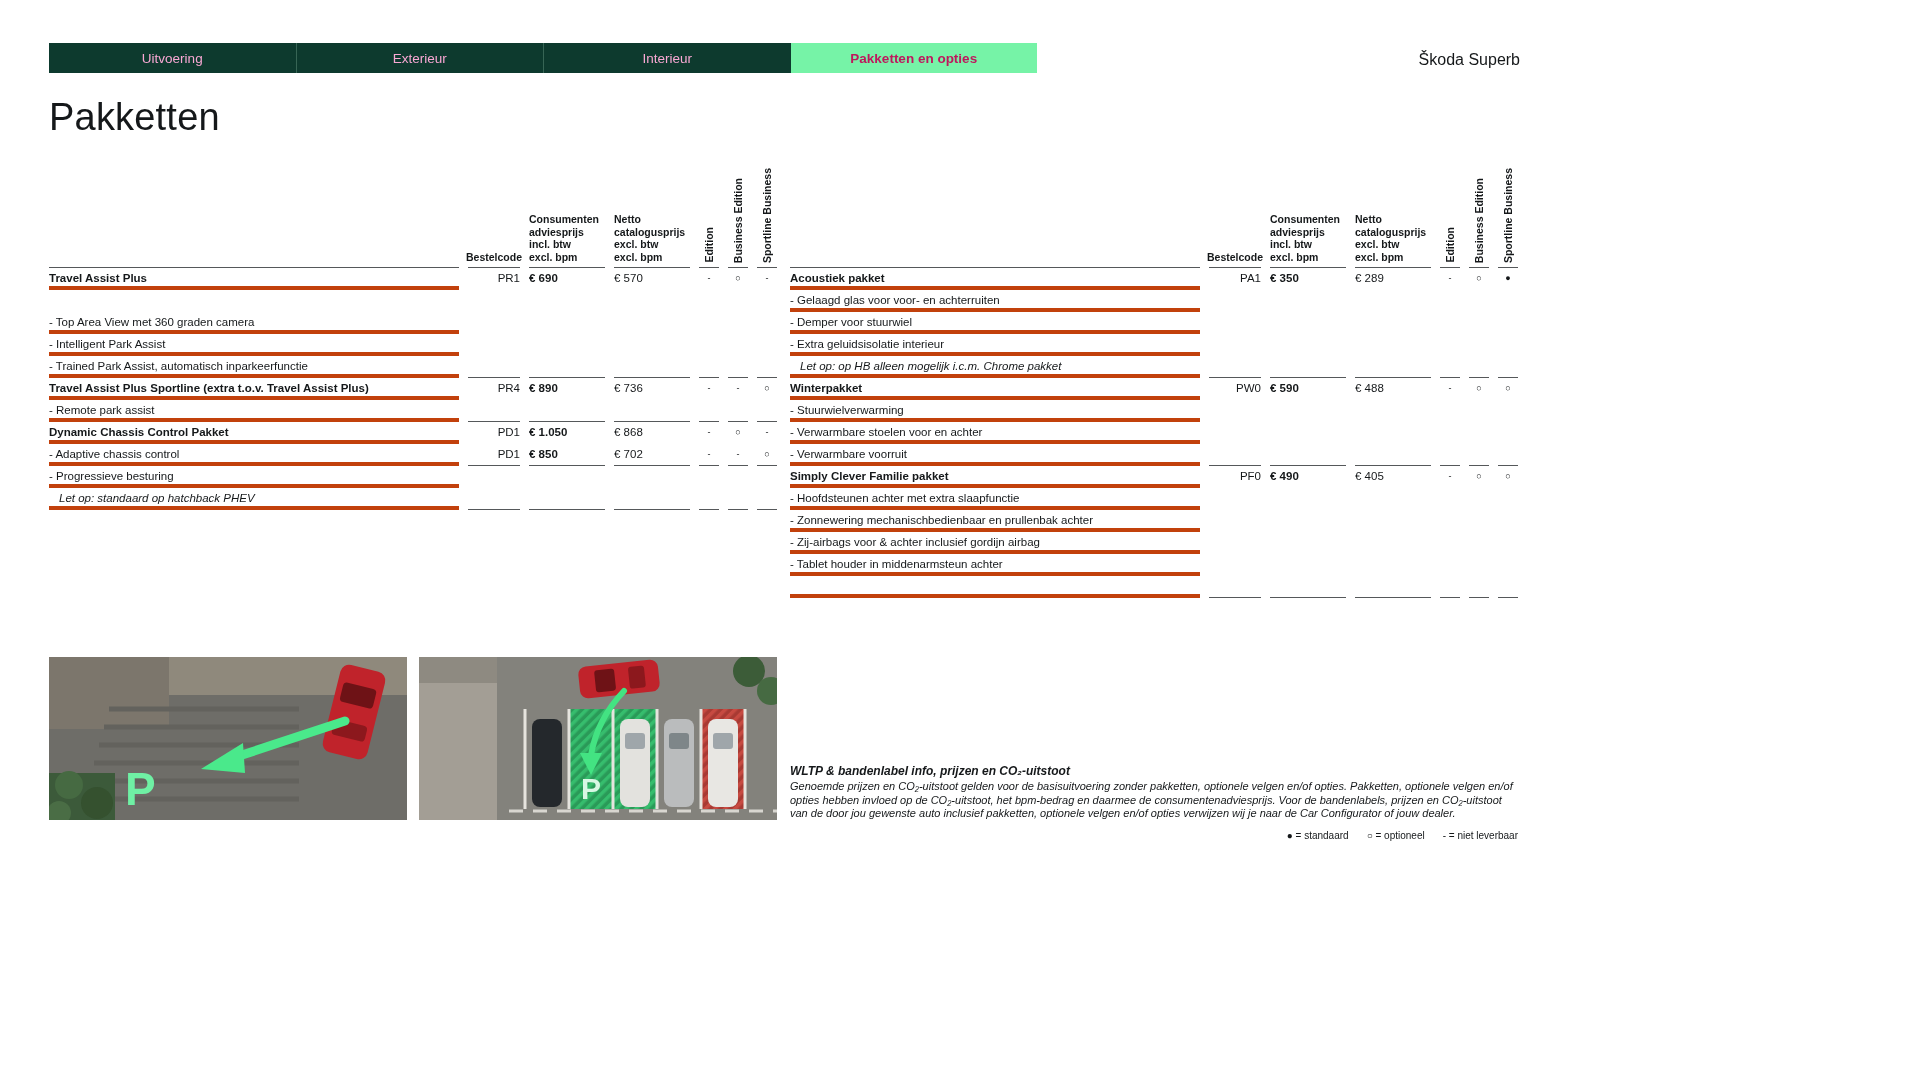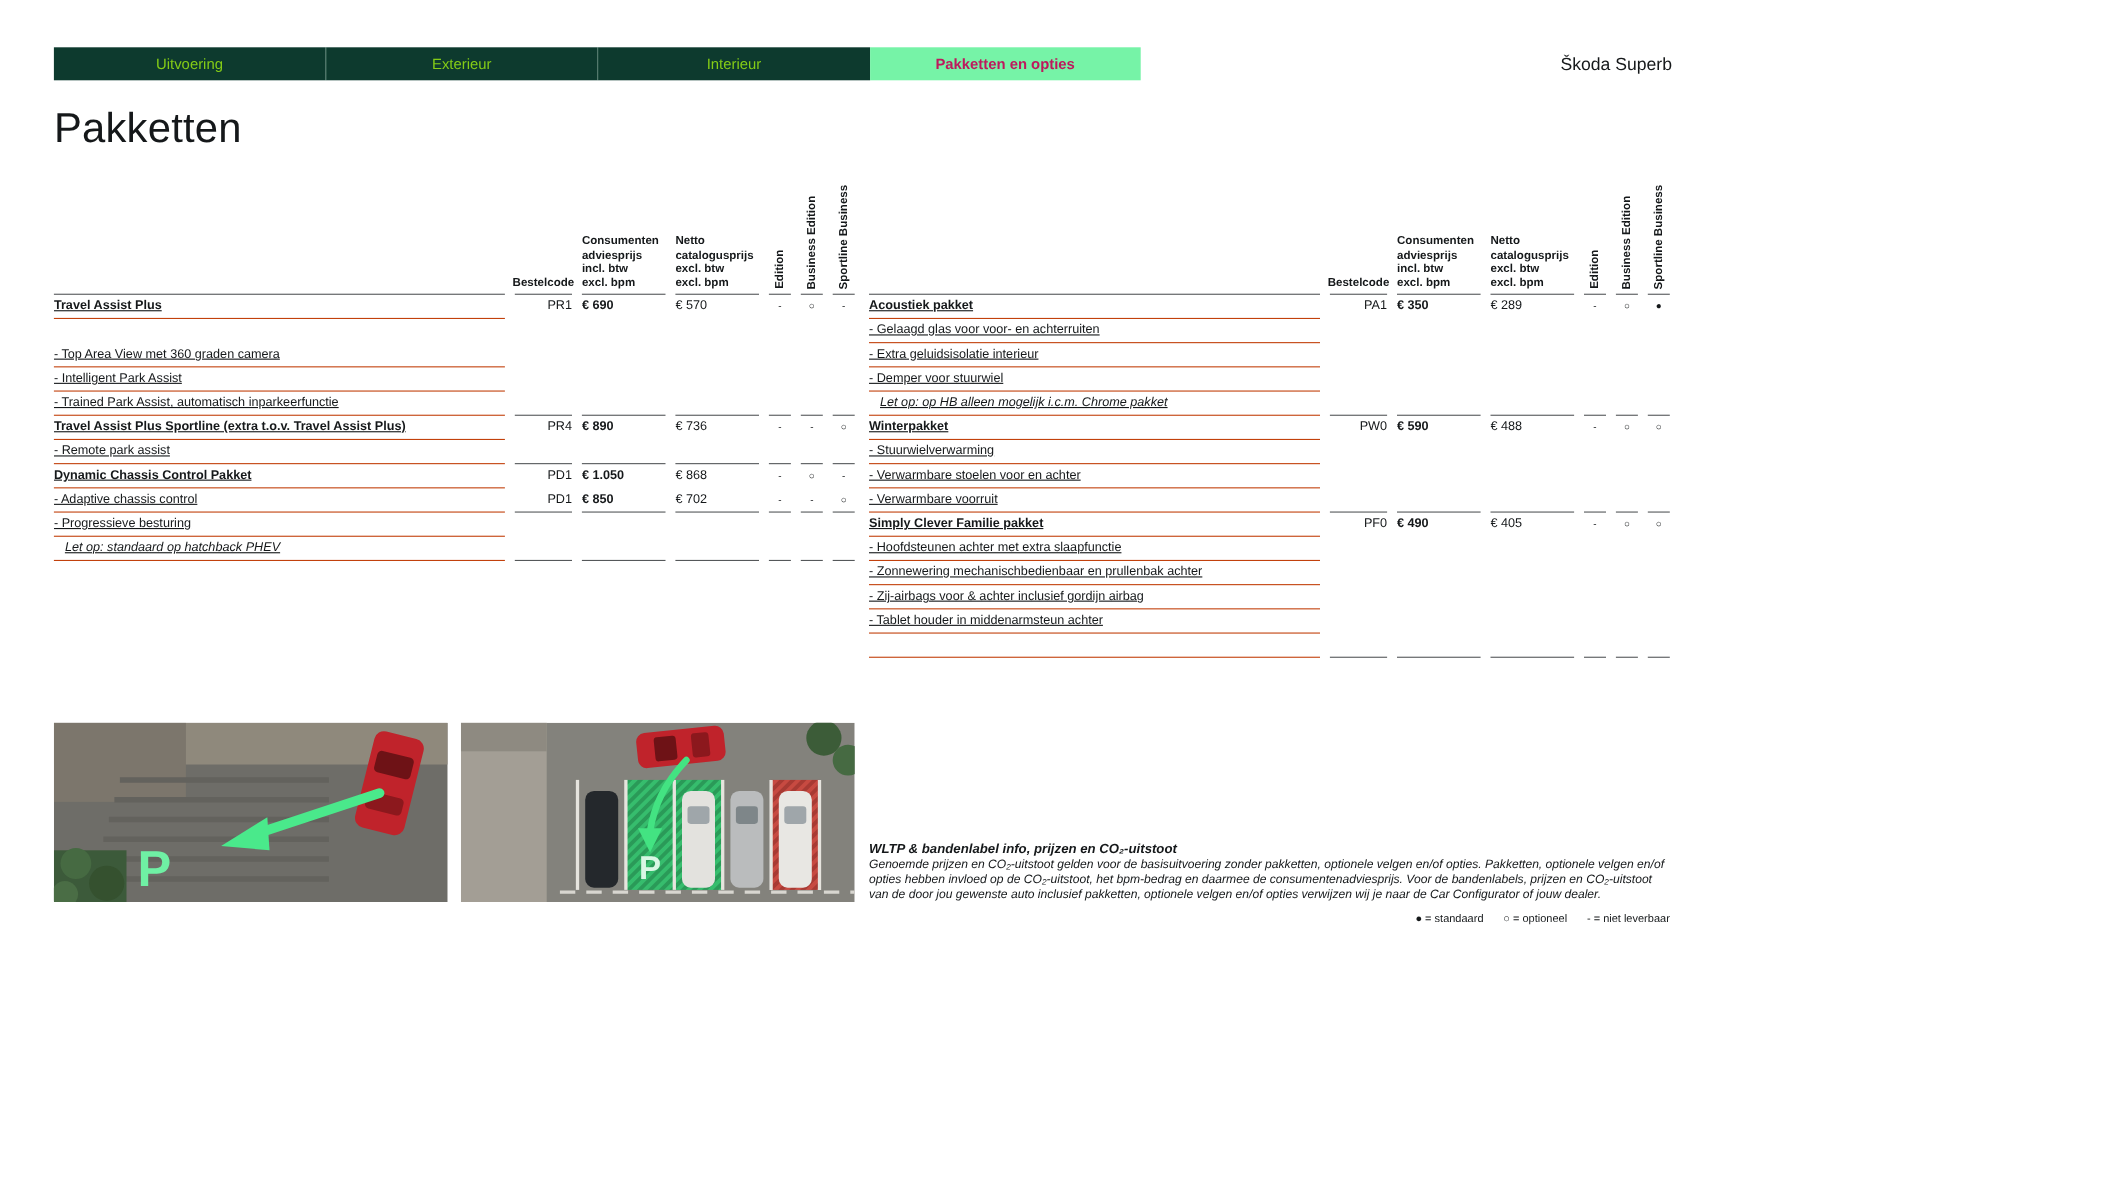--- a/index.html
+++ b/index.html
@@ -2,21 +2,21 @@
 <html><head>
 <meta charset="utf-8">
 <style>
   * { margin:0; padding:0; box-sizing:border-box; }
   html,body { width:1920px; height:1080px; background:#ffffff; font-family:"Liberation Sans", sans-serif; color:#15181a; }
   body { position:relative; overflow:hidden; }
 
   
   .tabs { position:absolute; left:49px; top:43px; width:988px; height:30px; display:flex; }
   .tab { flex:1; display:flex; align-items:center; justify-content:center; font-size:13.5px;
-         background:#0d3a2e; color:#84cc16; cursor:pointer; }
+         background:#0d3a2e; color:#f9a8d4; cursor:pointer; }
   .tab + .tab { border-left:1px solid rgba(185,233,205,.25); }
   .tab.active { background:#76f3a7; color:#be185d; font-weight:700; border-left:none; }
   .brand { position:absolute; top:51px; right:400px; font-size:16px; color:#15181a; }
 
   
   .page-title { position:absolute; left:49px; top:96px; font-size:38px; font-weight:500; letter-spacing:.2px; }
 
   
   .ptable { position:absolute; top:155px; width:728px; }
   .ptable.left { left:49px; }
@@ -26,21 +26,21 @@
   .thead { height:113px; }
   .hcell { display:flex; align-items:flex-end; border-bottom:1px solid #55585a; padding-bottom:4px; }
   .hcell span { font-weight:700; font-size:10.5px; line-height:12.5px; color:#15181a; }
   .hcode { justify-content:center; }
   .hprice span { white-space:pre-line; }
   .hsym { justify-content:center; }
   .hsym span { writing-mode:vertical-rl; transform:rotate(180deg); }
 
   .trow { height:22px; }
   .cell { font-size:11.5px; line-height:21px; height:22px; white-space:nowrap; overflow:hidden; }
-  .cell.name { border-bottom:1px solid #c2410c; padding-right:6px;text-decoration:underline; }
+  .cell.name { border-bottom:4px solid #c2410c; padding-right:6px; }
   .trow.bold .name { font-weight:700; }
   .trow.note .name { font-style:italic; padding-left:10px; }
   .cell.code { text-align:right; }
   .cell.p1 { font-weight:700; }
   .cell.sym { text-align:center; font-size:9px; }
   .trow.vb .code, .trow.vb .p1, .trow.vb .p2, .trow.vb .sym { border-bottom:1px solid #55585a; }
 
   
   .photos { position:absolute; left:49px; top:657px; display:flex; gap:12px; }
   .photos svg { display:block; width:358px; height:163px; }
@@ -234,30 +234,30 @@
   <div class="trow">
     <div class="cell name">- Gelaagd glas voor voor- en achterruiten</div>
     <div class="cell code"></div>
       <div class="cell p1"></div>
       <div class="cell p2"></div>
       <div class="cell sym"></div>
       <div class="cell sym"></div>
       <div class="cell sym"></div>
   </div>
   <div class="trow">
+    <div class="cell name">- Demper voor stuurwiel</div>
+    <div class="cell code"></div>
+      <div class="cell p1"></div>
+      <div class="cell p2"></div>
+      <div class="cell sym"></div>
+      <div class="cell sym"></div>
+      <div class="cell sym"></div>
+  </div>
+  <div class="trow">
     <div class="cell name">- Extra geluidsisolatie interieur</div>
-    <div class="cell code"></div>
-      <div class="cell p1"></div>
-      <div class="cell p2"></div>
-      <div class="cell sym"></div>
-      <div class="cell sym"></div>
-      <div class="cell sym"></div>
-  </div>
-  <div class="trow">
-    <div class="cell name">- Demper voor stuurwiel</div>
     <div class="cell code"></div>
       <div class="cell p1"></div>
       <div class="cell p2"></div>
       <div class="cell sym"></div>
       <div class="cell sym"></div>
       <div class="cell sym"></div>
   </div>
   <div class="trow note vb">
     <div class="cell name">Let op: op HB alleen mogelijk i.c.m. Chrome pakket</div>
     <div class="cell code"></div>

